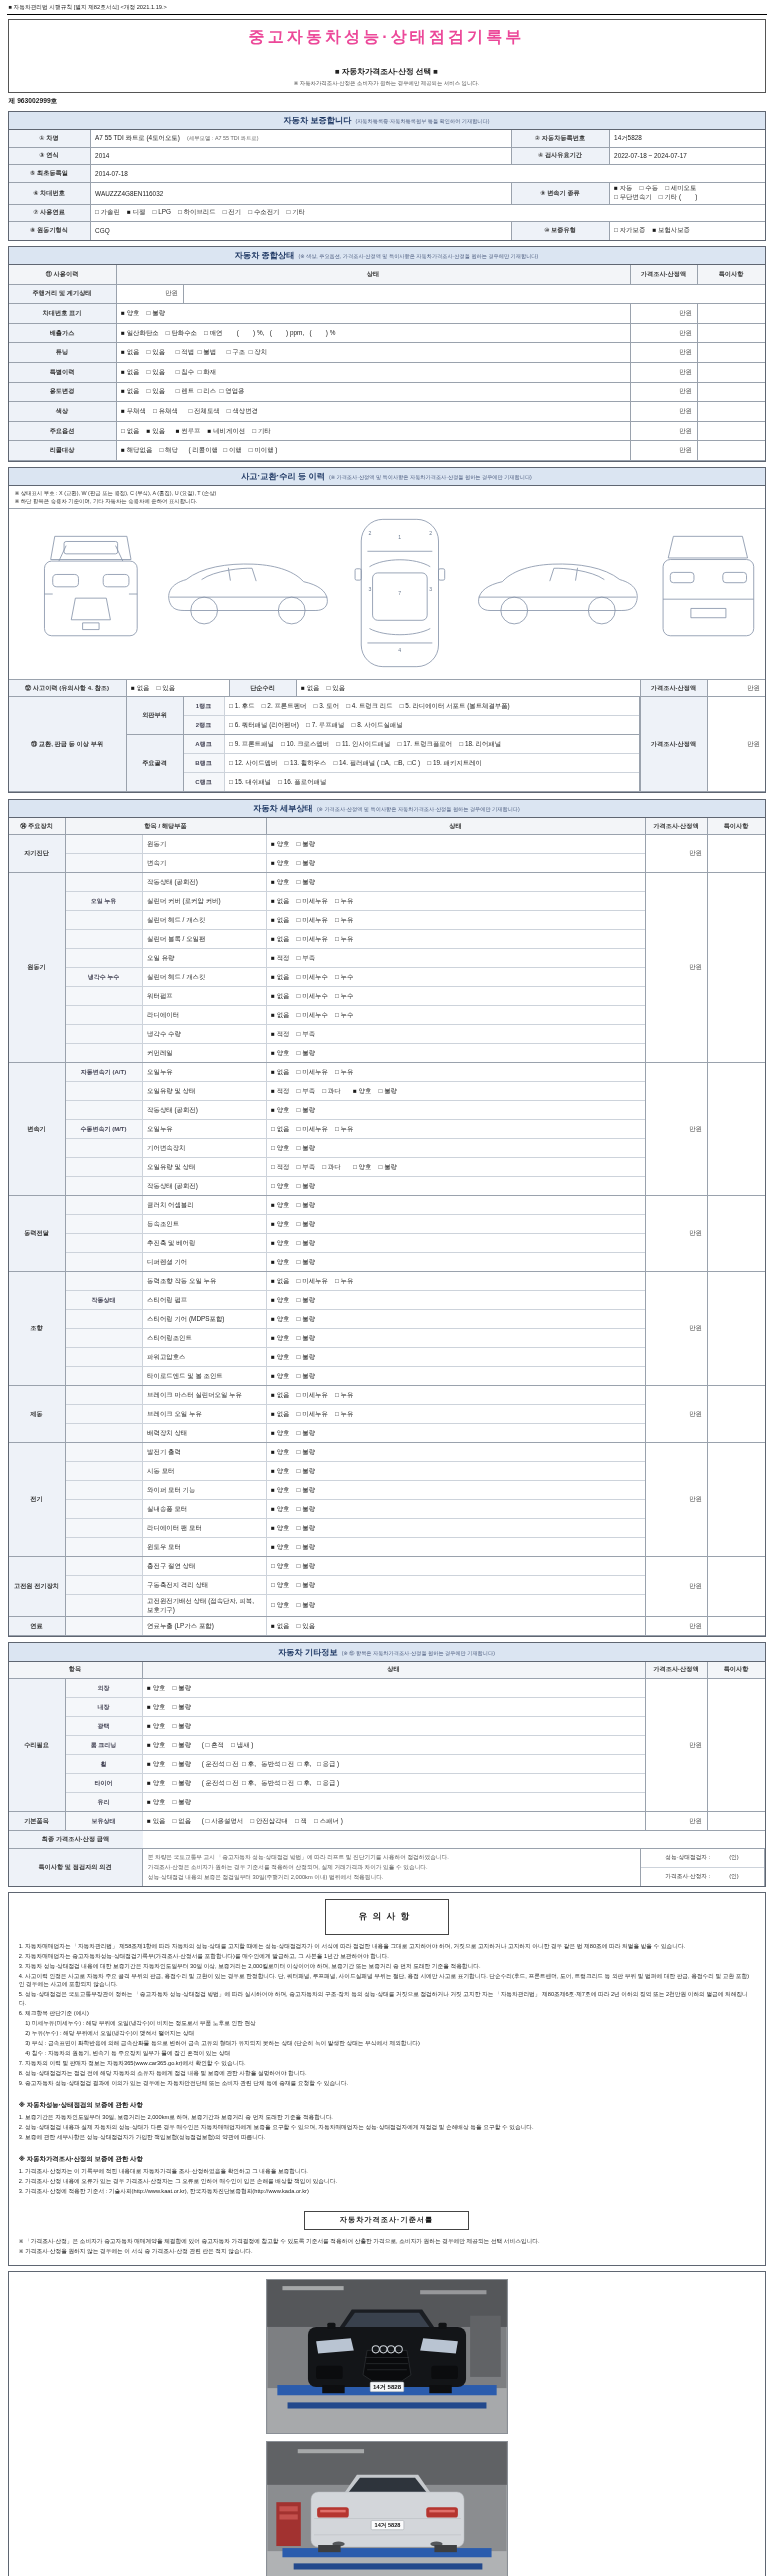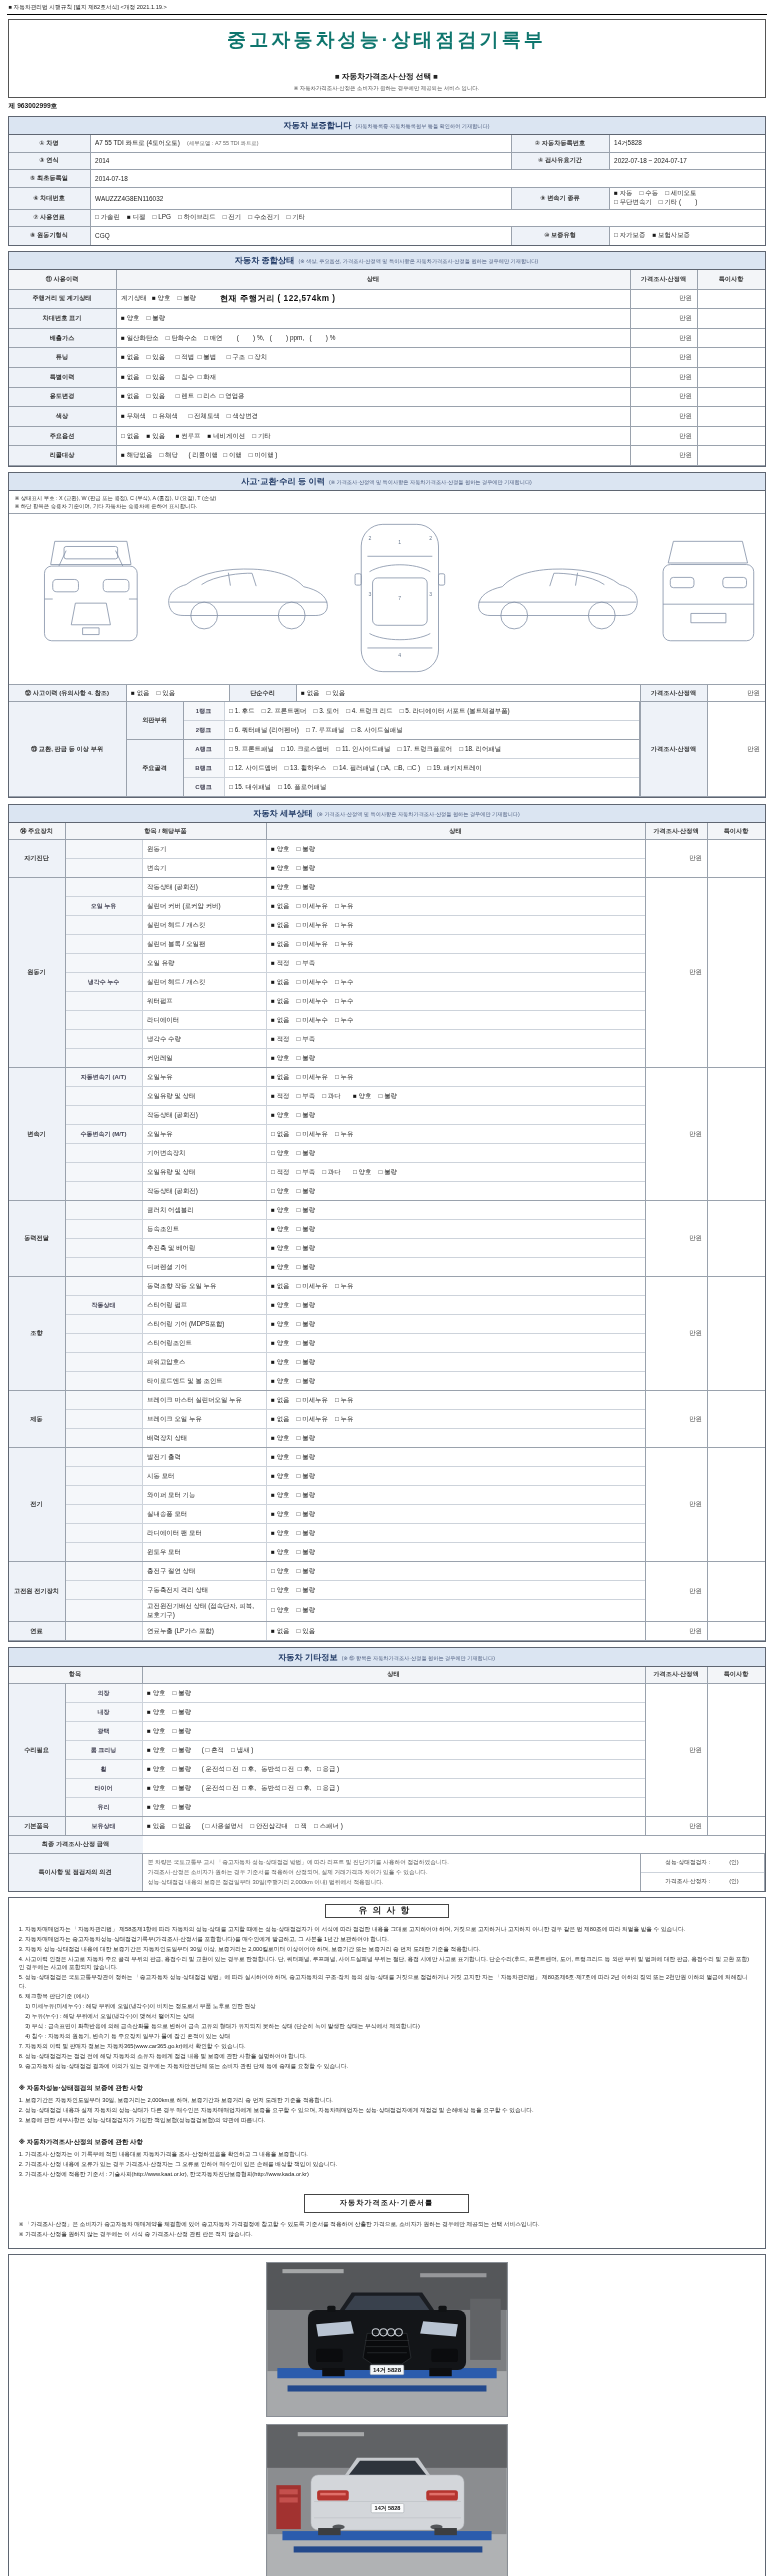--- a/index.html
+++ b/index.html
@@ -1,21 +1,21 @@
 <!DOCTYPE html>
 <html style="font-size:8.2px"><head>
 <meta charset="utf-8">
 <style>
 *{margin:0;padding:0;box-sizing:border-box}
 body{width:773px;height:2576px;background:#fff;font-family:"Liberation Sans","DejaVu Sans",sans-serif;color:#1b1b1b;overflow:hidden}
 .page{width:760px;margin:0 auto;padding-top:2.1px}
 .ref{font-size:5.7px;color:#222;padding:1.5px 2.1px}
 .rule{border-top:1.5px solid #000;margin:1px 0 4.1px}
 .tbox{border:0.8px solid #555;margin:0 1px;padding:7.2px 0 5.2px;text-align:center}
-.tbox h1{font-size:19px;letter-spacing:3.1px;color:#0f766e;font-weight:bold}
+.tbox h1{font-size:16px;letter-spacing:3.1px;color:#ec4899;font-weight:bold}
 .tbox .sub{font-size:7.7px;font-weight:bold;margin-top:19px;color:#222}
 .tbox .nt{font-size:5.4px;color:#555;margin-top:2.6px}
 .docno{font-size:6.7px;font-weight:bold;padding:3.6px 2.1px 0}
 .sec{border:0.6px solid #5f6672;margin:5.2px 1px 0;background:#fff}
 .band{background:#dbe5f2;color:#1f3864;text-align:center;padding:3.1px 0;border-bottom:0.5px solid #5f6672;font-weight:bold;font-size:8.2px}
 .band small{font-size:5.2px;color:#4a5a7d;font-weight:normal;margin-left:4.1px}
 .trow{display:flex;align-items:stretch;border-bottom:0.5px solid #9aa2ad;min-height:17.5px}
 .sec > .trow:last-child, .sec > div:last-child{border-bottom:0}
 .c{display:flex;align-items:center;border-right:0.5px solid #9aa2ad;padding:1.5px 4.6px;font-size:6.4px;white-space:pre-wrap;min-height:16.5px}
 .c:last-child{border-right:0}
@@ -39,21 +39,21 @@
 .drow .c{border-right:0.5px solid #cdd3db;min-height:18px}
 .drow .c:last-child{border-right:0}
 .dsub{background:#f5f7fa;font-size:6px;justify-content:center;font-weight:bold;color:#445}
 .legend{padding:2.6px 6.2px;font-size:5.4px;color:#333;border-bottom:0.5px solid #9aa2ad;line-height:1.5}
 .diag{border-bottom:0.5px solid #9aa2ad;padding:4.1px 0;text-align:center}
 .xg{display:flex;border-bottom:0.5px solid #9aa2ad}
 .col .xg:last-child{border-bottom:0}
 .opline{font-size:5.7px;color:#555;line-height:1.55;margin:0.5px 0}
 .opcell{flex-direction:column;align-items:flex-start;justify-content:center;padding:3.1px 5.2px}
 .smallcell{font-size:5.7px;justify-content:center;color:#333}
-.ntitle{width:124px;margin:6.2px auto 4.1px;border:0.8px solid #444;text-align:center;font-size:8.8px;font-weight:bold;padding:0 0;letter-spacing:5.2px}
+.ntitle{width:124px;margin:6.2px auto 4.1px;border:0.8px solid #444;text-align:center;font-size:8.8px;font-weight:bold;padding:11px 0;letter-spacing:5.2px}
 .nitems{padding:1px 10.3px 5.2px}
 .ni{font-size:5.7px;line-height:1.5;margin:1.5px 0;color:#222;white-space:pre-wrap}
 .nsub{font-size:6.4px;font-weight:bold;margin:6.2px 10.3px 1px;color:#111}
 .defbox{width:165px;margin:8.2px auto 4.1px;border:0.8px solid #444;text-align:center;font-weight:bold;font-size:7.2px;padding:3.6px 0;letter-spacing:1px}
 .photos{padding:7.2px 0 9.3px;text-align:center}
 .photoframe{display:block;margin:0 auto 7.2px;border:0.5px solid #8a8f96}
 .signspace{height:13.4px;border-bottom:0.5px solid #9aa2ad}
 </style>
 </head>
 <body>
@@ -115,21 +115,20 @@
     <div class="trow">
       <div class="c hd w210">⑪ 사용이력</div>
       <div class="c hd flex1">상태</div>
       <div class="c hd w130">가격조사·산정액</div>
       <div class="c hd w130">특이사항</div>
     </div>
     <div>
 
         <div class="trow row-odo">
           <div class="c cl w210">주행거리 및 계기상태</div>
-          <div class="c flex1"><span>계기상태   ■ 양호    □ 불량</span><span class="odo">현재 주행거리 ( 122,574km )</span></div>
           <div class="c cp w130">만원</div>
           <div class="c w130"></div>
         </div>
 
         <div class="trow row-odo">
           <div class="c cl w210">차대번호 표기</div>
           <div class="c flex1"><span>■ 양호    □ 불량</span></div>
           <div class="c cp w130">만원</div>
           <div class="c w130"></div>
         </div>

